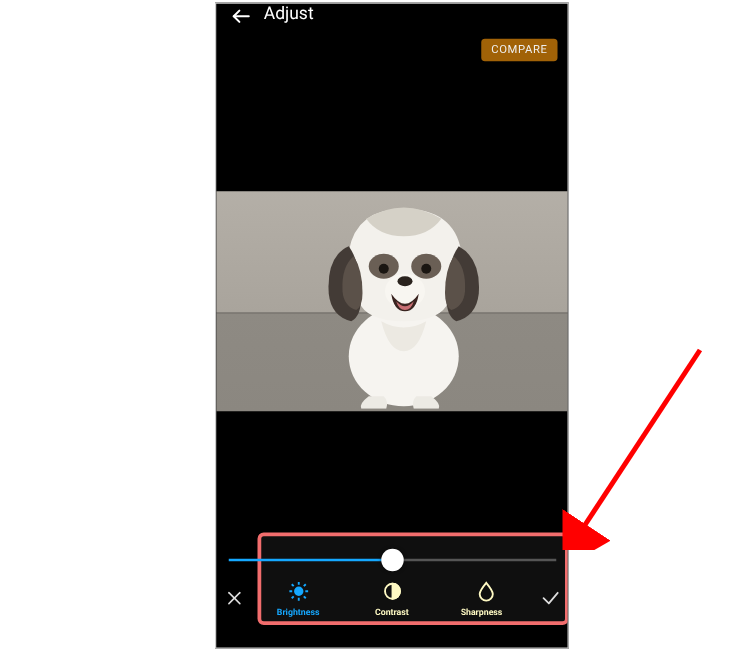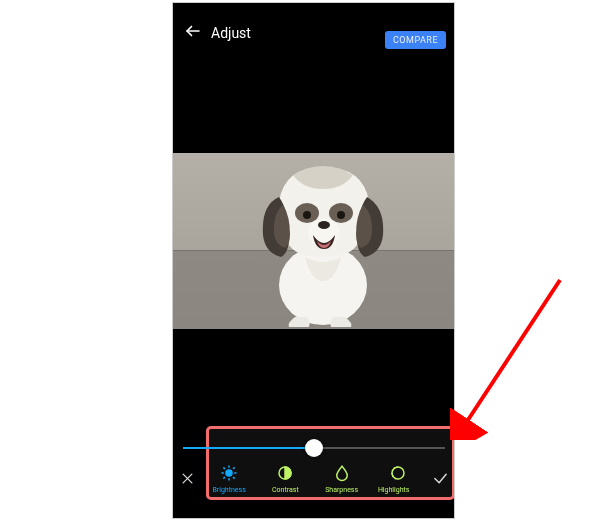--- a/index.html
+++ b/index.html
@@ -1,36 +1,36 @@
 <!DOCTYPE html>
 <html><head>
 <meta charset="utf-8">
 <style>
   html,body{margin:0;padding:0;background:#fff;width:600px;height:522px;overflow:hidden;font-family:-apple-system,Segoe UI,Roboto,Helvetica,Arial,sans-serif;}
   .stage{position:relative;width:600px;height:522px;}
   .phone{position:absolute;left:172px;top:2px;width:283px;height:517px;background:#000;border:1px solid #ccc;box-sizing:border-box;overflow:hidden;}
-  .topbar{position:absolute;left:0;top:0;right:16px;height:38px;display:flex;align-items:flex-end;color:#fff;padding:0 10px;}
+  .topbar{position:absolute;left:0;top:0;right:16px;height:38px;display:flex;align-items:flex-start;color:#fff;padding:0 10px;}
   .back{width:20px;height:20px;display:flex;align-items:center;justify-content:center;}
   .title{font-size:14px;margin-left:8px;}
-  .compare{position:absolute;right:8px;top:28px;background:#3b82f6;color:#eee;font-size:9px;letter-spacing:0.5px;padding:4px 8px;border-radius:3px;text-align:center;}
+  .compare{position:absolute;right:8px;top:28px;background:#a16207;color:#eee;font-size:9px;letter-spacing:0.5px;padding:4px 8px;border-radius:3px;text-align:center;}
   .photo{position:absolute;left:0;top:150px;width:283px;height:176px;background:linear-gradient(180deg,#b4afa7 0%,#a9a49c 55%,#8e8a83 55%,#8b8780 100%);overflow:hidden;}
   .floorline{position:absolute;left:0;right:0;top:97px;height:1px;background:rgba(0,0,0,0.15);}
   .dog{position:absolute;left:76px;top:4px;width:150px;height:170px;}
   .annot{position:absolute;left:33px;top:423px;width:249px;height:74px;border:3px solid #f26d6d;border-radius:5px;background:rgba(255,255,255,0.06);box-sizing:border-box;}
   .slider{position:absolute;left:10px;top:434px;width:262px;height:22px;}
   .track-active{position:absolute;left:0;top:10px;height:2px;background:#15a8ff;width:50%;}
   .track-rest{position:absolute;right:0;top:10px;height:2px;background:#555;width:50%;}
   .thumb{position:absolute;top:2px;left:calc(50% - 9px);width:18px;height:18px;border-radius:50%;background:#fff;box-shadow:0 0 3px rgba(0,0,0,0.6);}
   .tools{position:absolute;left:0;right:0;bottom:18px;height:44px;display:flex;align-items:center;}
   .cancel,.confirm{width:28px;display:flex;align-items:center;justify-content:center;color:#ddd;height:100%;}
   .tool-row{flex:1;display:flex;justify-content:space-around;align-items:center;overflow:hidden;}
-  .tool{display:flex;flex-direction:column;align-items:center;width:46px;color:#bef264;}
+  .tool{display:flex;flex-direction:column;align-items:center;width:46px;color:#fef9c3;}
   .tool.active{color:#15a8ff;}
   .tool .ic{width:20px;height:20px;display:flex;align-items:center;justify-content:center;}
-  .tool .lbl{font-size:7px;margin-top:3px;white-space:nowrap;}
+  .tool .lbl{font-size:7px;margin-top:3px;white-space:nowrap;font-weight:bold;}
   .tool:last-child .lbl{width:40px;overflow:hidden;}
   
   .arrow{position:absolute;left:450px;top:270px;width:120px;height:170px;pointer-events:none;}
 </style>
 </head>
 <body>
 
 <div class="stage">
   <div class="phone">
 
@@ -127,29 +127,20 @@
         <div class="tool">
           <span class="ic">
             <svg width="18" height="18" viewBox="0 0 24 24" stroke="currentColor" stroke-width="2" fill="none">
                 <path d="M12 3 C7 9 5 12 5 15 a7 7 0 0 0 14 0 c0 -3 -2 -6 -7 -12z"></path>
               </svg>
           </span>
           <span class="lbl">Sharpness</span>
         </div>
 
 
-        <div class="tool">
-          <span class="ic">
-            <svg width="18" height="18" viewBox="0 0 24 24" stroke="currentColor" stroke-width="2" fill="none">
-                <circle cx="12" cy="12" r="8"></circle>
-                <path d="M12 4 a8 8 0 0 0 0 16" stroke-dasharray="2 2"></path>
-              </svg>
-          </span>
-          <span class="lbl">Highlights</span>
-        </div>
 
       </div>
       <div class="confirm">
         <svg width="17" height="17" viewBox="0 0 24 24" stroke="#ddd" stroke-width="2" fill="none" stroke-linecap="round" stroke-linejoin="round">
             <polyline points="4 12 10 18 20 6"></polyline>
           </svg>
       </div>
     </div>
 
   </div>

